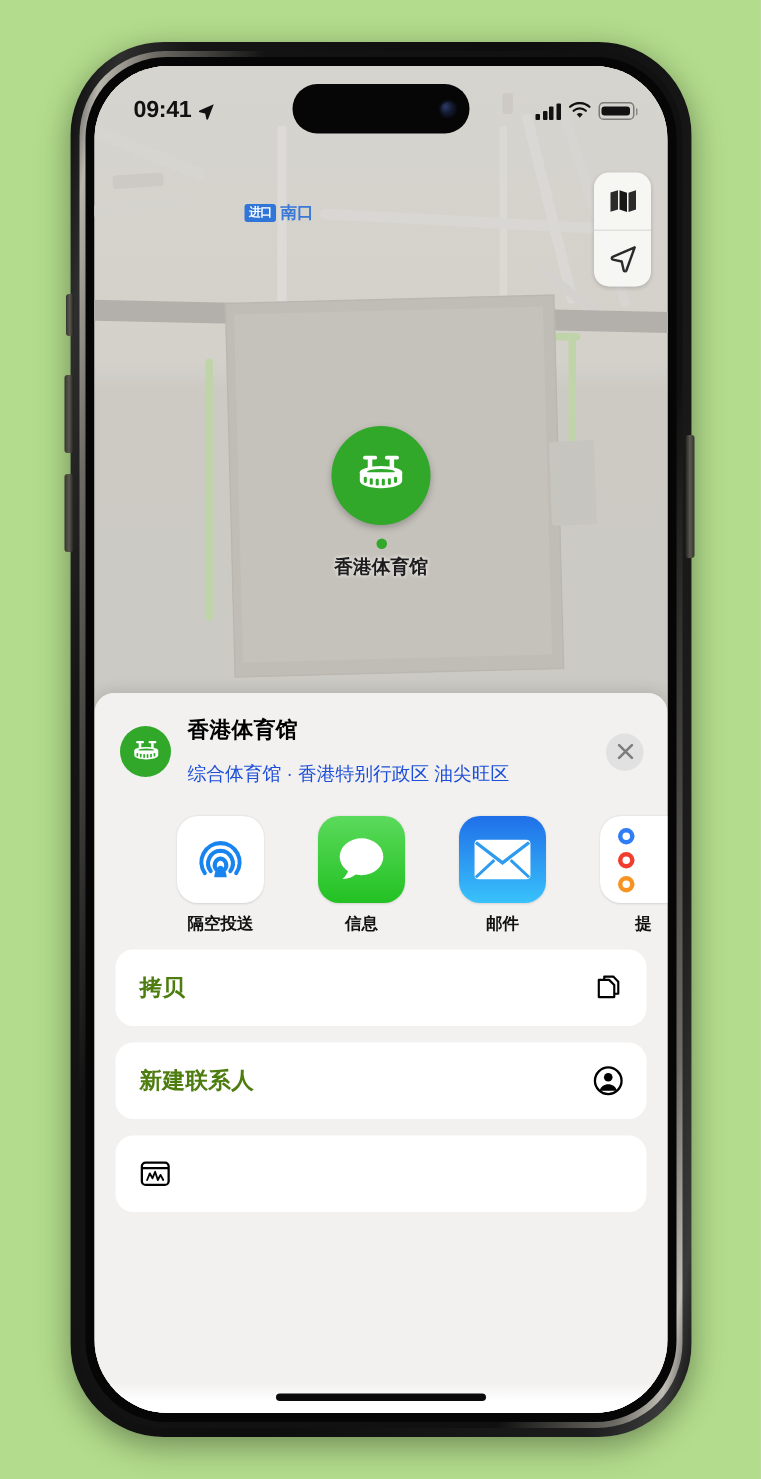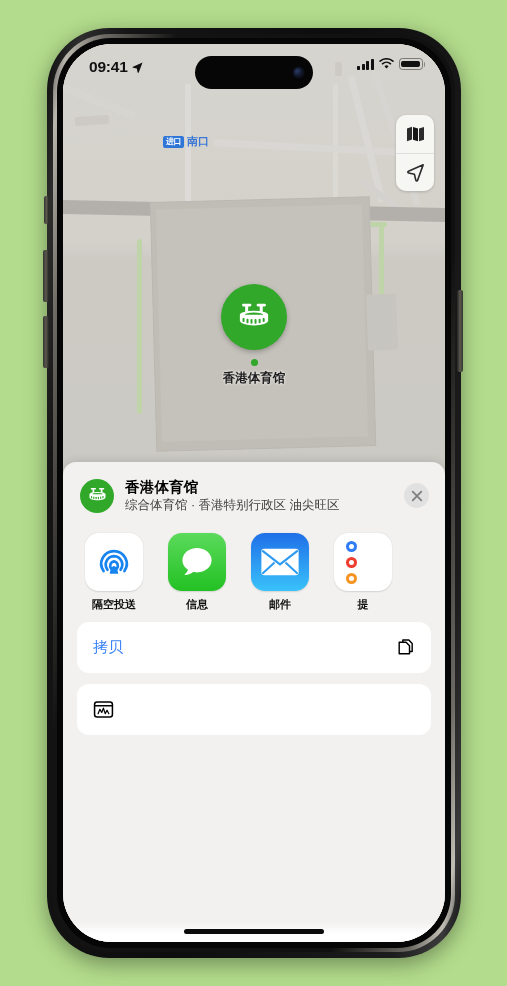--- a/index.html
+++ b/index.html
@@ -121,21 +121,21 @@
     width:118px; height:33px; background:#060606; border-radius:18px; z-index:40;
     display:flex; align-items:center; justify-content:flex-end; padding-right:10px;
   }
   .island-cam {
     width:9px; height:9px; border-radius:50%;
     background:radial-gradient(circle at 35% 35%,#2b3a66 0%,#131a2e 55%,#0a0a0a 100%);
     box-shadow:0 0 3px rgba(60,80,160,.55);
   }
   .statusbar {
     position:absolute; top:0; left:0; right:0; height:46px; z-index:35;
-    display:flex; align-items:flex-start; justify-content:space-between;
+    display:flex; align-items:center; justify-content:space-between;
     padding:14px 22px 0 26px; color:#111;
   }
   .sb-left { display:flex; align-items:center; gap:3px; font-size:15.5px; font-weight:700; letter-spacing:-.2px; }
   .sb-right { display:flex; align-items:center; gap:5px; }
   .bars { display:flex; align-items:flex-end; gap:1.6px; height:11px; }
   .bars i { width:3px; background:#111; border-radius:.7px; display:block; }
   .bars i:nth-child(1){height:4px}.bars i:nth-child(2){height:6px}
   .bars i:nth-child(3){height:8.5px}.bars i:nth-child(4){height:11px}
   .batt { width:24px; height:11.5px; border:1.4px solid rgba(0,0,0,.42); border-radius:3.4px; position:relative; }
   .batt:after { content:""; position:absolute; right:-3.4px; top:3.2px; width:1.8px; height:4.4px;
@@ -148,30 +148,31 @@
     background:#f2f1f0; border-radius:13px 13px 0 0; z-index:30;
     box-shadow:0 -1px 10px rgba(0,0,0,.12);
   }
   .sheet-head { display:flex; align-items:center; padding:16px 16px 14px 17px; gap:11px; }
   .sheet-avatar {
     width:34px; height:34px; border-radius:50%; background:#31a82a; flex:none;
     display:flex; align-items:center; justify-content:center;
   }
   .sheet-txt { flex:1; min-width:0; }
   .sheet-title { font-size:14.5px; font-weight:700; color:#000; letter-spacing:.2px; line-height:1.25; }
-  .sheet-sub { font-size:12.5px; color:#404040; margin-top:1px; line-height:1.3; white-space:nowrap; overflow:hidden; }
+  .sheet-sub { font-size:12.5px; color:#1d4ed8; margin-top:12px; line-height:1.3; white-space:nowrap; overflow:hidden; }
   .close-btn {
     width:25px; height:25px; border-radius:50%; background:#e2e1e1; flex:none;
     display:flex; align-items:center; justify-content:center; color:#7d7d80;
   }
 
   
   .apps {
-    display:flex; gap:25px; padding:6px 16px 10px 22px; overflow:hidden;
+    display:flex; gap:36px; padding:6px 16px 10px 22px; overflow:hidden;
     position:relative;
+    margin-left:33px;
   }
   .app { width:58px; flex:none; text-align:center; }
   .app-icon {
     width:58px; height:58px; border-radius:14px; margin:0 auto;
     display:flex; align-items:center; justify-content:center; overflow:hidden;
     box-shadow:0 .5px 1.5px rgba(0,0,0,.13);
   }
   .app-label { margin-top:6px; font-size:11px; color:#111; font-weight:600; white-space:nowrap; }
   .ic-airdrop { background:#fff; }
   .ic-messages { background:linear-gradient(180deg,#5bda5b,#23c123); }
@@ -185,21 +186,21 @@
   .rdot:after { content:""; position:absolute; inset:3px; background:#fff; border-radius:50%; }
   .rd-blue { background:#2f7cf6; } .rd-red { background:#f03d2f; } .rd-orange { background:#f79421; }
 
   
   .actions { padding:0 14px; }
   .agroup { background:#fff; border-radius:12px; margin-bottom:11px; overflow:hidden; }
   .arow {
     display:flex; align-items:center; justify-content:space-between;
     padding:0 15px 0 16px; height:51px;
   }
-  .arow-label { font-size:15px; color:#3b82f6; letter-spacing:.3px; }
+  .arow-label { font-size:15px; color:#4d7c0f; letter-spacing:.3px;font-weight:bold; }
   .arow-icon { color:#000; display:flex; align-items:center; }
 
   .home-indicator {
     position:absolute; left:50%; transform:translateX(-50%); bottom:8px;
     width:140px; height:5px; border-radius:3px; background:#0b0b0b; z-index:45;
   }
   .screen-bottom-fade {
     position:absolute; left:0; right:0; bottom:0; height:20px; z-index:44;
     background:linear-gradient(180deg,rgba(255,255,255,0),#ffffff 60%);
     pointer-events:none;
@@ -408,20 +409,32 @@
             <span class="arow-label">拷贝</span>
             <span class="arow-icon">
               <svg width="21" height="21" viewBox="0 0 22 22" aria-hidden="true">
                 <path d="M4.4 5.5h7.2l3.6 3.6v8.4H4.4z" fill="none" stroke="#000" stroke-width="1.5" stroke-linejoin="round"></path>
                 <path d="M8.2 5.3V3.2h6.3L18 6.8v8.4h-2.4" fill="none" stroke="#000" stroke-width="1.5" stroke-linejoin="round"></path>
               </svg>
             </span>
           </div>
         </div>
 
+        <div class="agroup">
+          <div class="arow">
+            <span class="arow-label">新建联系人</span>
+            <span class="arow-icon">
+              <svg width="21" height="21" viewBox="0 0 22 22" aria-hidden="true">
+                <circle cx="11" cy="11" r="9.3" fill="none" stroke="#000" stroke-width="1.6"></circle>
+                <circle cx="11" cy="8.6" r="3" fill="#000"></circle>
+                <path d="M4.9 18c1-3 3.4-4.5 6.1-4.5s5.1 1.5 6.1 4.5" fill="#000"></path>
+              </svg>
+            </span>
+          </div>
+        </div>
 
 
         <div class="agroup">
           <div class="arow">
             <span class="arow-icon">
               <svg width="21" height="19" viewBox="0 0 22 20" aria-hidden="true">
                 <rect x="1.6" y="2.2" width="18.8" height="15.6" rx="2.6" fill="none" stroke="#000" stroke-width="1.6"></rect>
                 <path d="M1.6 6.1h18.8" stroke="#000" stroke-width="1.5"></path>
                 <path d="M5.3 14.4l1.9-4.6 1.9 3.3 1.8-4.5 1.9 5.8 1.9-3.6 1.9 3.6" fill="none" stroke="#000" stroke-width="1.3" stroke-linejoin="round" stroke-linecap="round"></path>
               </svg>

